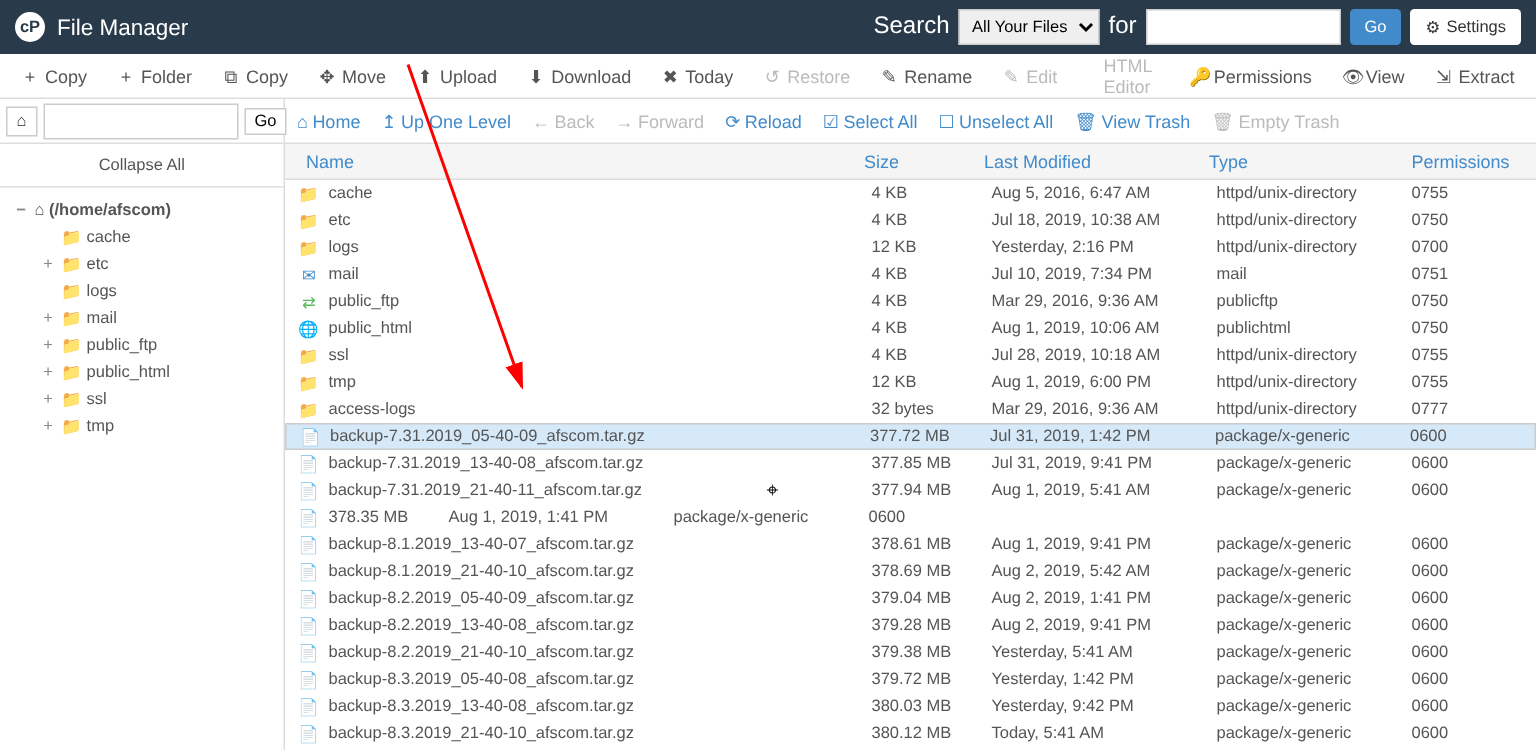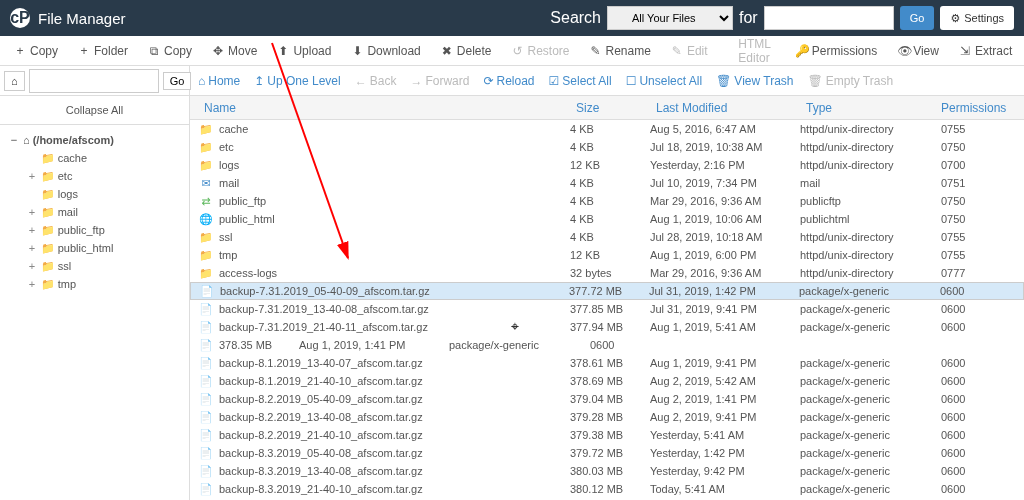--- a/index.html
+++ b/index.html
@@ -1,22 +1,22 @@
 <!DOCTYPE html>
 <html><head>
 <meta charset="utf-8">
 <style>
 *{box-sizing:border-box;margin:0;padding:0;font-family:"Helvetica Neue",Arial,sans-serif}
 body{font-size:12px;color:#333;background:#fff}
 .topbar{background:#293a4a;height:36px;display:flex;align-items:center;padding:0 10px;color:#fff}
-.cp-logo{width:20px;height:20px;background:#fff;border-radius:50%;display:flex;align-items:center;justify-content:center;color:#293a4a;font-weight:bold;margin-right:8px;font-size:16px}
+.cp-logo{width:20px;height:20px;background:#fff;border-radius:50%;display:flex;align-items:center;justify-content:center;color:#293a4a;font-weight:bold;margin-right:8px;font-size:11px}
 .app-title{font-size:15px;font-weight:400;color:#fff}
 .topbar-right{margin-left:auto;display:flex;align-items:center;gap:6px}
 .topbar-right .label{color:#fff;font-size:16px}
-.sel{height:24px;border:1px solid #ccc;font-size:11px;padding:0 20px}
+.sel{height:24px;border:1px solid #ccc;font-size:11px;padding:0 4px}
 .inp{height:24px;border:1px solid #ccc;font-size:11px;padding:0 4px;width:130px}
 .btn-go{background:#428bca;color:#fff;border:none;height:24px;padding:0 10px;border-radius:3px;cursor:pointer;font-size:11px}
 .btn-settings{background:#fff;color:#333;border:none;height:24px;padding:0 10px;border-radius:3px;cursor:pointer;font-size:11px;display:flex;align-items:center;gap:4px}
 .toolbar{height:30px;border-bottom:1px solid #ddd;display:flex;align-items:center;padding:0 4px;gap:0}
 .tb-item{padding:0 10px;height:30px;display:flex;align-items:center;gap:4px;font-size:12px;color:#555;cursor:pointer}
 .tb-item.disabled{color:#bbb}
 .ico{display:inline-block;width:12px;text-align:center}
 .main{display:flex;height:calc(500px - 66px)}
 .sidebar{width:190px;border-right:1px solid #ddd;display:flex;flex-direction:column}
 .inner-tb{height:30px;border-bottom:1px solid #ddd;display:flex;align-items:center;padding:0 8px;gap:14px}
@@ -41,21 +41,21 @@
 .cols .c-mod{width:150px}
 .cols .c-type{width:135px}
 .cols .c-perm{width:75px}
 .rows{flex:1;overflow:auto}
 .row{height:18px;display:flex;align-items:center;font-size:11px;color:#555;padding:0 8px}
 .row.sel{background:#d6e9f8}
 .row .ic{width:16px;text-align:center;margin-right:5px}
 .row .n{flex:1;white-space:nowrap;overflow:hidden;text-overflow:ellipsis}
 .row .s{width:80px}
 .row .m{width:150px}
-.row .t{width:141px}
+.row .t{width:130px}
 .row .p{width:75px}
 .arrow-svg{position:absolute;pointer-events:none;z-index:100}
 .cursor{position:absolute;left:511px;top:318px;font-size:14px;color:#000;pointer-events:none;z-index:101}
 </style>
 </head>
 <body>
 
 <div class="topbar">
   <div class="cp-logo">cP</div>
   <div class="app-title">File Manager</div>
@@ -92,21 +92,21 @@
     <div class="tb-item">
       <span class="ico">⬆</span>
       <span>Upload</span>
     </div>
     <div class="tb-item">
       <span class="ico">⬇</span>
       <span>Download</span>
     </div>
     <div class="tb-item">
       <span class="ico">✖</span>
-      <span>Delete</span>
+      <span>Today</span>
     </div>
     <div class="tb-item disabled">
       <span class="ico">↺</span>
       <span>Restore</span>
     </div>
     <div class="tb-item">
       <span class="ico">✎</span>
       <span>Rename</span>
     </div>
     <div class="tb-item disabled">

